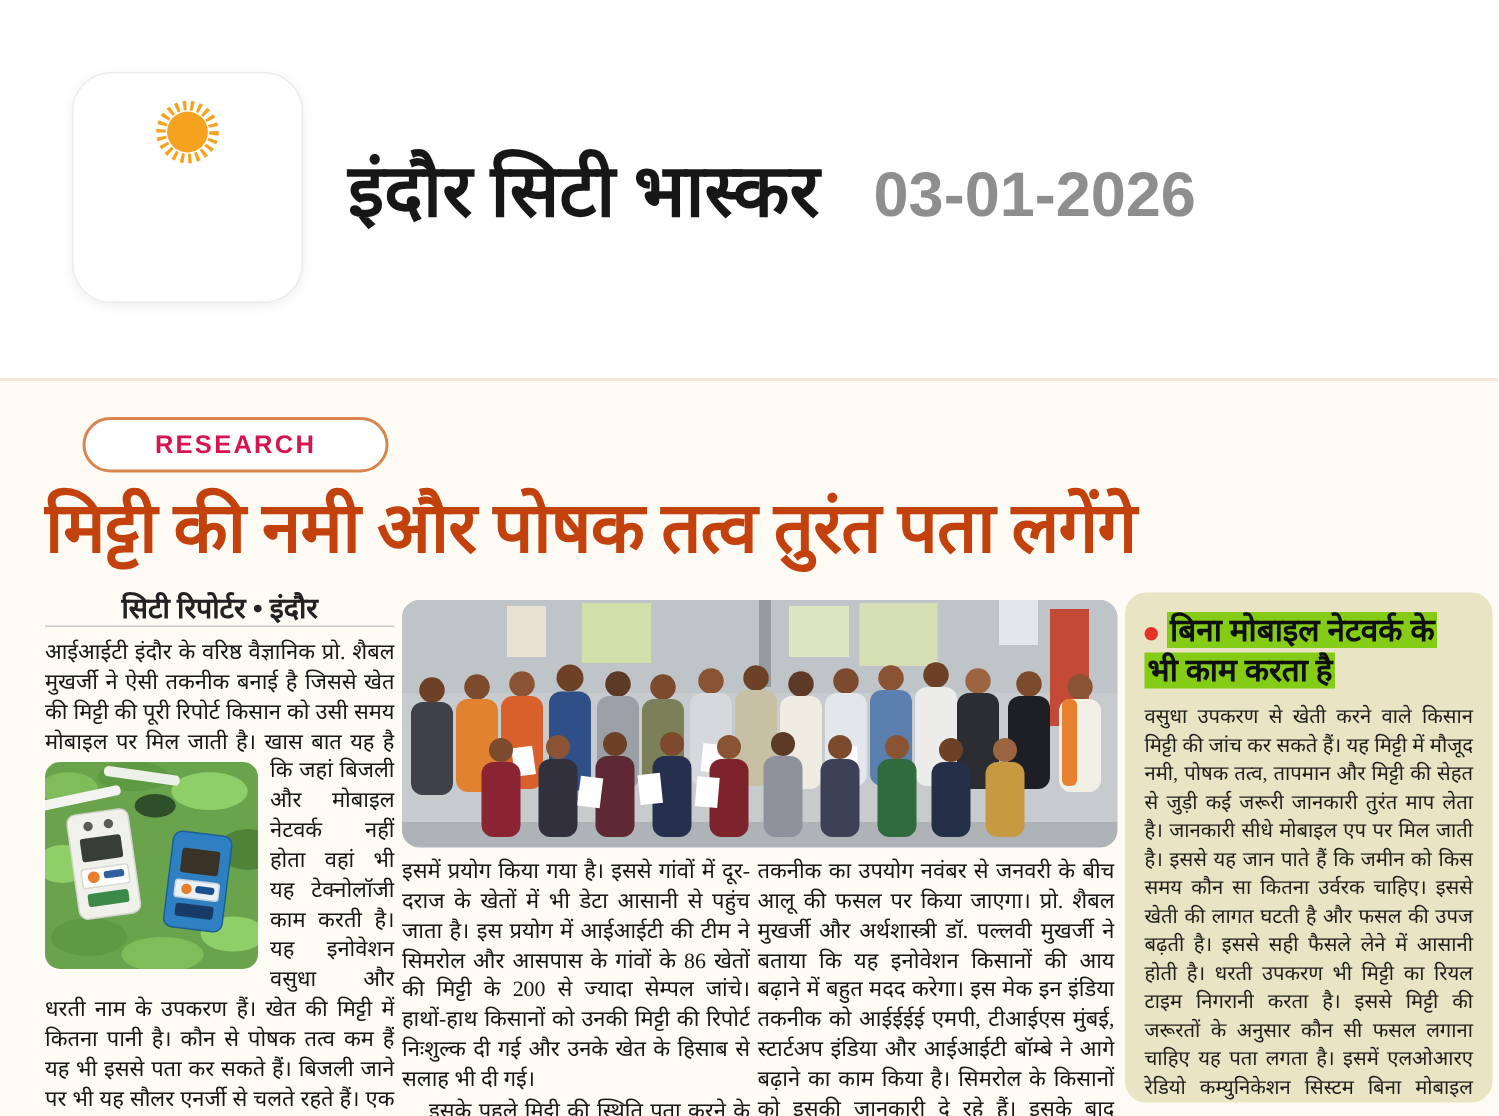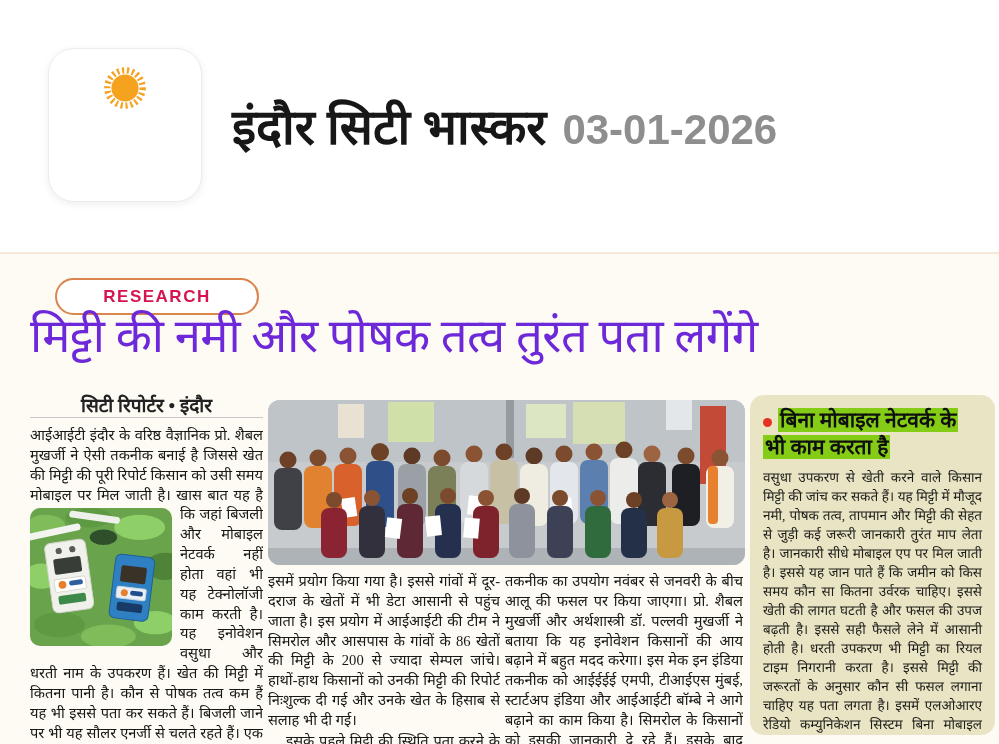--- a/index.html
+++ b/index.html
@@ -5,31 +5,31 @@
   html,body{margin:0;padding:0;background:#ffffff;}
   #page{position:relative;width:999px;height:744px;background:#ffffff;overflow:hidden;
         font-family:"Liberation Sans",sans-serif;}
   
   .logo-card{position:absolute;left:48px;top:48px;width:152px;height:152px;background:#fff;
              border:1px solid #ececec;border-radius:26px;box-shadow:0 2px 8px rgba(0,0,0,.07);
              display:flex;flex-direction:column;align-items:center;}
   .logo-sun{margin-top:10px;width:58px;height:58px;}
   .logo-text{font-family:"Liberation Sans",sans-serif;font-weight:800;color:#141414;
              font-size:31px;line-height:1.08;text-align:center;margin-top:2px;}
-  .masthead{position:absolute;left:232px;top:92px;display:flex;align-items:baseline;gap:16px;}
+  .masthead{position:absolute;left:232px;top:92px;display:flex;align-items:baseline;gap:36px;}
   .paper-title{font-size:49px;font-weight:800;color:#171717;font-family:"Liberation Serif",serif;}
   .paper-date{font-size:42px;font-weight:700;color:#8e8e8e;font-family:"Liberation Sans",sans-serif;}
   
   .article{position:absolute;left:0;top:252px;width:999px;height:492px;background:#fdfbf3;
            border-top:2px solid #f6e7d6;font-family:"Liberation Serif",serif;}
   .badge{position:absolute;left:55px;top:24px;width:200px;height:33px;background:#ffffff;
          border:2.5px solid #d9854e;border-radius:20px;display:flex;align-items:center;justify-content:center;
          font-family:"Liberation Sans",sans-serif;font-weight:800;font-size:17px;letter-spacing:1.5px;color:#d51450;}
   .kicker{position:absolute;left:272px;top:23px;width:710px;font-size:23px;font-weight:700;color:#101010;white-space:nowrap;}
-  .headline{position:absolute;left:30px;top:48px;width:955px;font-size:47px;font-weight:400;color:#6d28d9;
+  .headline{position:absolute;left:30px;top:64px;width:955px;font-size:47px;font-weight:700;color:#c2410c;
             white-space:nowrap;letter-spacing:-0.5px;}
   .byline{position:absolute;left:30px;top:138px;width:233px;text-align:center;font-size:19px;font-weight:700;color:#222;}
   .byline-rule{position:absolute;left:30px;top:163px;width:233px;border-bottom:1.5px solid #c8c8c8;}
   
   .col{position:absolute;font-size:14.6px;line-height:1.36;color:#171715;text-align:justify;overflow:hidden;}
   .col1{left:30px;top:172px;width:233px;height:320px;}
   .col2{left:268px;top:318px;width:232px;height:174px;}
   .col3{left:505px;top:318px;width:238px;height:174px;}
   .para2{text-indent:18px;margin-top:1px;}
   .device-photo{float:left;width:142px;height:138px;border-radius:10px;overflow:hidden;margin:3px 8px 3px 0;}

